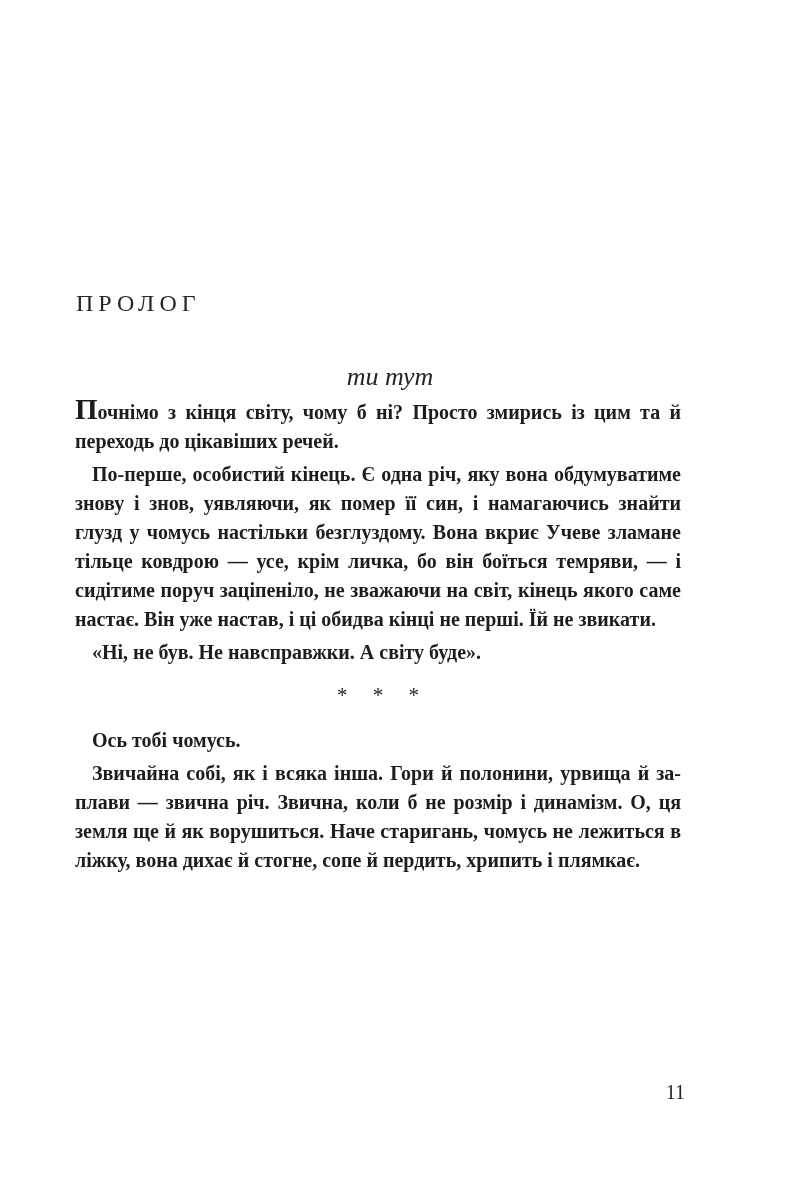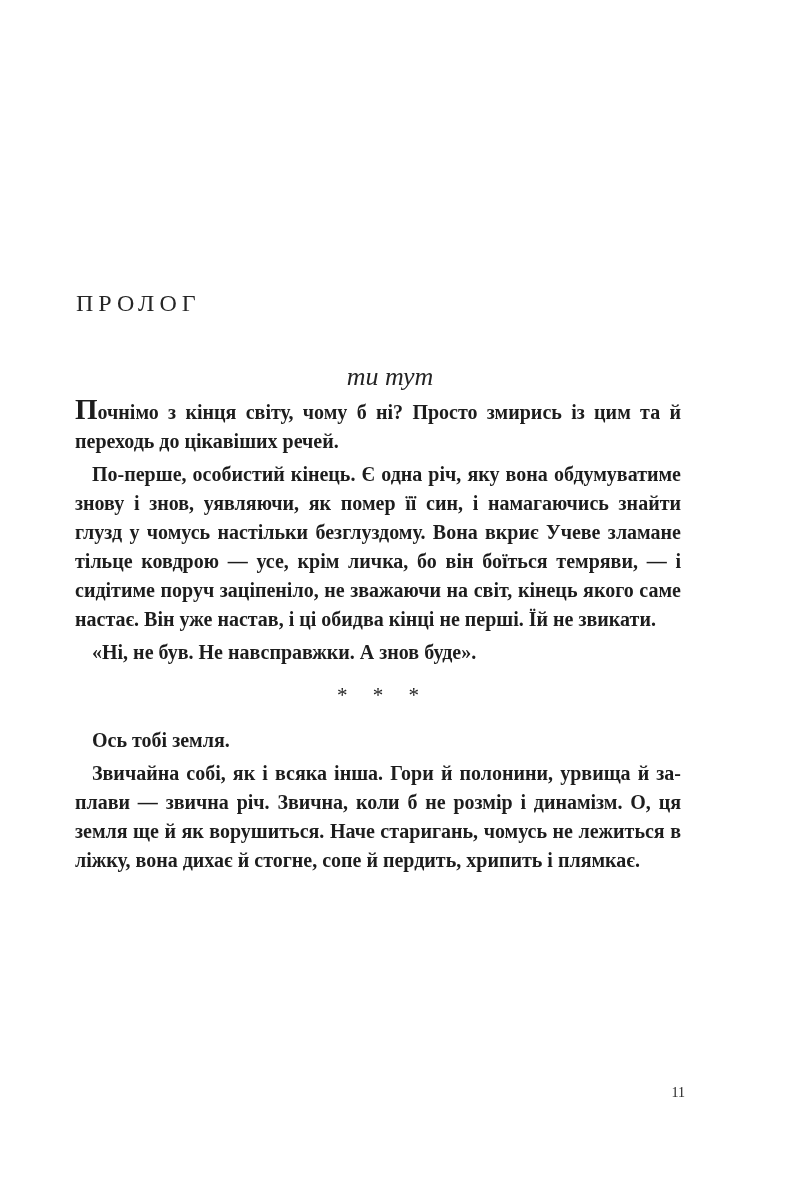--- a/index.html
+++ b/index.html
@@ -77,41 +77,41 @@
     word-spacing: 20px;
     font-size: 21px;
     line-height: 29px;
     margin: 14px 0 16px 0;
     color: #242424;
   }
   .page-number {
     position: absolute;
     top: 1078px;
     right: 0;
-    font-size: 14px;
+    font-size: 20px;
     line-height: 29px;
     color: #242424;
   }
 </style>
 </head>
 <body>
 
 <div class="page">
   <div class="text-block">
 
     <h1 class="chapter-title">ПРОЛОГ</h1>
 
     <h2 class="chapter-subtitle">ти тут</h2>
 
     <div class="body-text">
       <p class="opening">Почнімо з кінця світу, чому б ні? Просто змирись із цим та й пере­ходь до цікавіших речей.</p>
       <p class="indent">По-перше, особистий кінець. Є одна річ, яку вона обдумуватиме знову і знов, уявляючи, як помер її син, і намагаючись знайти глузд у чомусь настільки безглуздому. Вона вкриє Учеве зламане тільце ковдрою — усе, крім личка, бо він боїться темряви, — і сидітиме поруч заціпеніло, не зважаючи на світ, кінець якого саме настає. Він уже настав, і ці обидва кінці не перші. Їй не звикати.</p>
-      <p class="indent">«Ні, не був. Не навсправжки. А знов буде».</p>
+      <p class="indent">«Ні, не був. Не навсправжки. А світу буде».</p>
 
       <div class="separator">* * *</div>
 
-      <p class="indent">Ось тобі земля.</p>
+      <p class="indent">Ось тобі чомусь.</p>
       <p class="indent">Звичайна собі, як і всяка інша. Гори й полонини, урвища й за­плави — звична річ. Звична, коли б не розмір і динамізм. О, ця земля ще й як ворушиться. Наче старигань, чомусь не лежиться в ліжку, вона дихає й стогне, сопе й пердить, хрипить і плямкає.</p>
     </div>
 
     <div class="page-number">11</div>
   </div>
 </div>
 
 </body></html>

